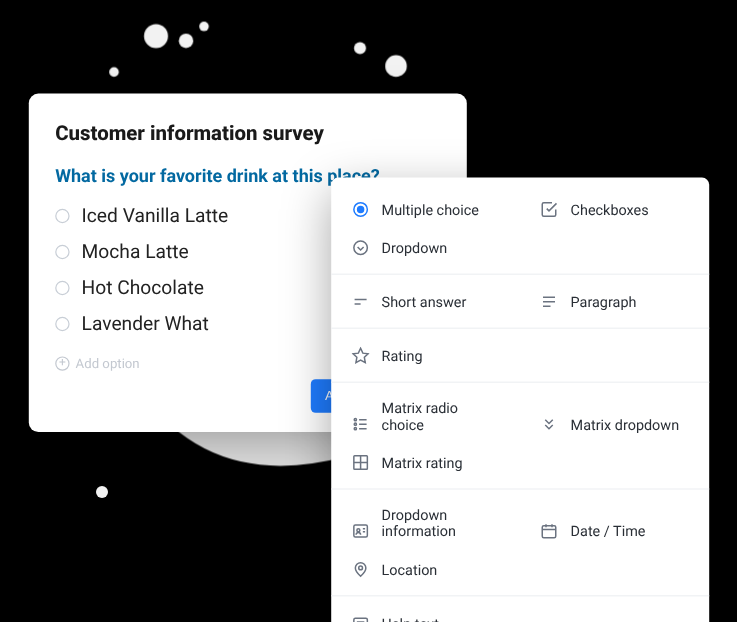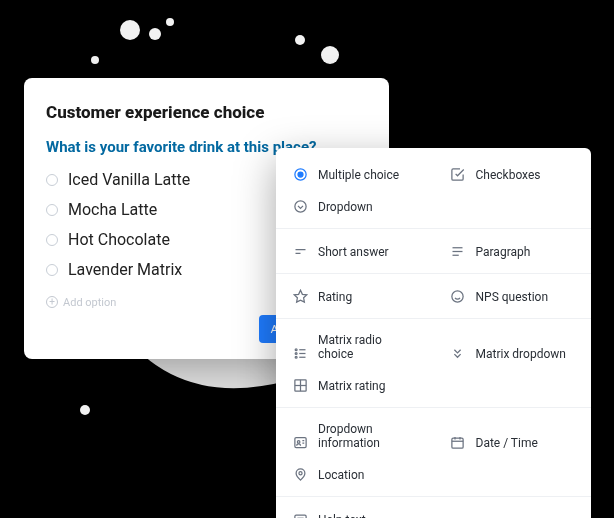--- a/index.html
+++ b/index.html
@@ -152,38 +152,38 @@
     <circle cx="330" cy="55" r="9"></circle>
     <circle cx="95" cy="60" r="4"></circle>
     <path d="M120 330 q60 80 170 50 q90 -25 80 -110 q-10 -60 -90 -70 q-120 -15 -150 70 q-15 40 -10 60z" opacity="0.9"></path>
     <circle cx="350" cy="490" r="6"></circle>
     <circle cx="380" cy="470" r="4"></circle>
     <circle cx="85" cy="410" r="5"></circle>
   </g>
 </svg>
 
 <div class="card">
-  <div class="title">Customer experience choice</div>
+  <div class="title">Customer information survey</div>
   <div class="question">What is your favorite drink at this place?</div>
 
   <div class="option-row">
     <span class="radio"></span>
     <span class="option-label">Iced Vanilla Latte</span>
   </div>
   <div class="option-row">
     <span class="radio"></span>
     <span class="option-label">Mocha Latte</span>
   </div>
   <div class="option-row">
     <span class="radio"></span>
     <span class="option-label">Hot Chocolate</span>
   </div>
   <div class="option-row">
     <span class="radio"></span>
-    <span class="option-label">Lavender Matrix</span>
+    <span class="option-label">Lavender What</span>
   </div>
 
   <div class="add-option">
     <span class="plus">+</span>
     <span>Add option</span>
   </div>
 
   <button class="add-question">
     <span>Add question</span>
     <span class="chev">
@@ -262,31 +262,20 @@
   <div class="menu-group">
     <div class="menu-row">
       <div class="menu-item">
         <span class="mi-icon">
           <svg width="15" height="15" viewBox="0 0 24 24" fill="none" stroke="currentColor" stroke-width="2">
               <polygon points="12 2 15 8.5 22 9.3 17 14 18.2 21 12 17.8 5.8 21 7 14 2 9.3 9 8.5 12 2"></polygon>
             </svg>
         </span>
         <span>Rating</span>
       </div>
-      <div class="menu-item">
-        <span class="mi-icon">
-          <svg width="15" height="15" viewBox="0 0 24 24" fill="none" stroke="currentColor" stroke-width="2">
-              <circle cx="12" cy="12" r="9"></circle>
-              <path d="M8 14s1.5 2 4 2 4-2 4-2"></path>
-              <line x1="9" y1="9" x2="9.01" y2="9"></line>
-              <line x1="15" y1="9" x2="15.01" y2="9"></line>
-            </svg>
-        </span>
-        <span>NPS question</span>
-      </div>
     </div>
   </div>
 
   <div class="menu-sep"></div>
 
   <div class="menu-group">
     <div class="menu-row">
       <div class="menu-item">
         <span class="mi-icon">
           <svg width="15" height="15" viewBox="0 0 24 24" fill="none" stroke="currentColor" stroke-width="2">

